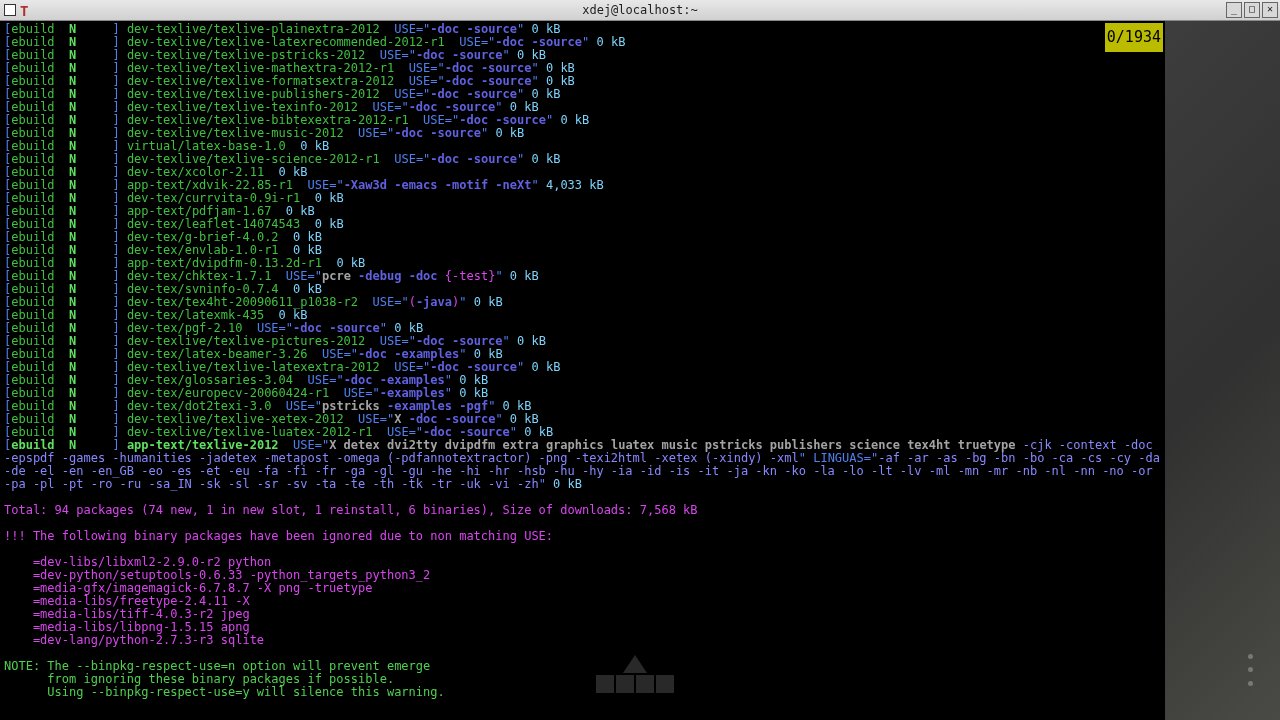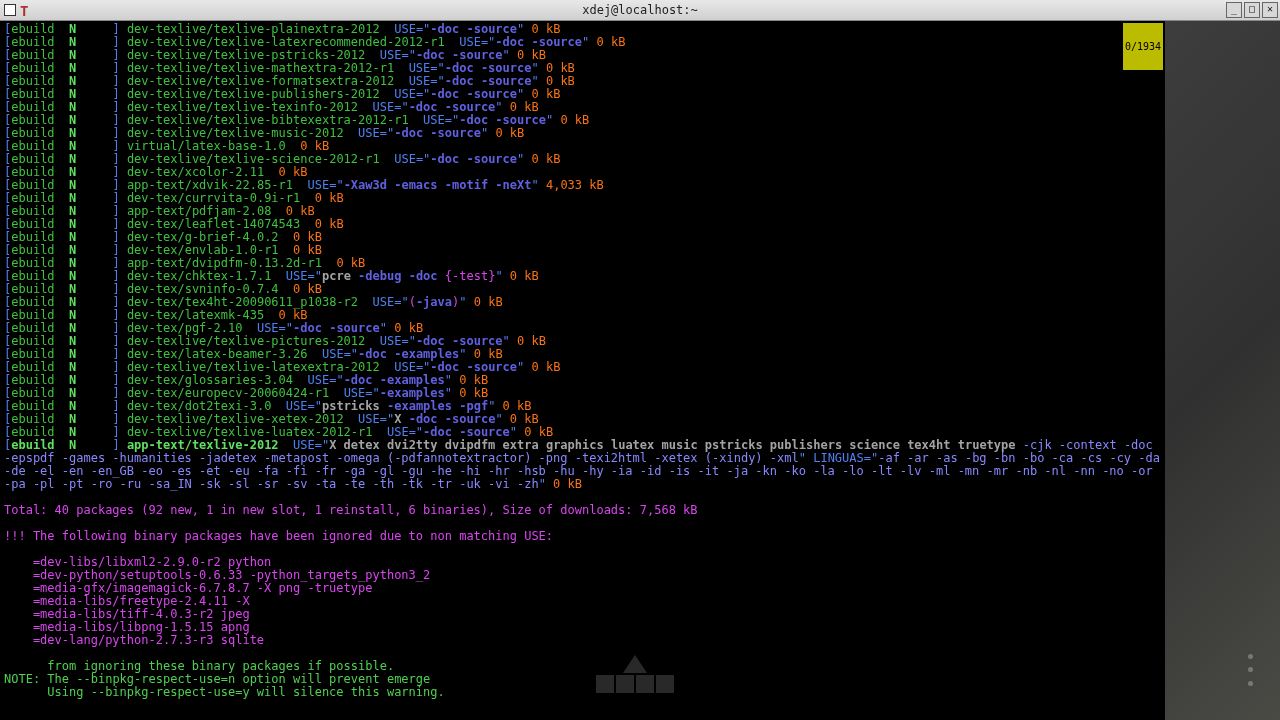--- a/index.html
+++ b/index.html
@@ -87,28 +87,28 @@
     letter-spacing: 0;
     position: relative;
     overflow: hidden;
   }
   .scroll-indicator {
     position: absolute;
     top: 2px;
     right: 2px;
     background: #bbbb00;
     color: #000;
-    padding: 17px 2px;
-    font-size: 10px;
+    padding: 8px 2px;
+    font-size: 15px;
   }
   .line { white-space: pre; }
   .c-b  { color: #5080f0; }      
   .c-g  { color: #40c040; }      
   .c-gb { color: #60e060; font-weight: bold; } 
-  .c-t  { color: #f97316; }      
+  .c-t  { color: #7dd3fc; }      
   .c-br { color: #a3a3a3; font-weight: bold; }
   .c-m  { color: #6060e0; font-weight: bold; }      
   .c-w  { color: #d946ef; }         
   .c-pg { color: #50d050; }      
   .c-lb { color: #8888ff; }
   .bold { font-weight: bold; }
   .taskbar-hint {
     position: absolute;
     bottom: 20px;
     left: 590px;
@@ -168,54 +168,54 @@
       <div class="line"><span class="c-b">[</span><span class="c-g">ebuild</span>  <span class="c-gb bold">N</span>     <span class="c-b">]</span> <span class="c-g">dev-texlive/texlive-formatsextra-2012</span>  <span class="c-b">USE="</span><span class="c-m">-doc -source</span><span class="c-b">"</span> <span class="c-t">0 kB</span></div>
       <div class="line"><span class="c-b">[</span><span class="c-g">ebuild</span>  <span class="c-gb bold">N</span>     <span class="c-b">]</span> <span class="c-g">dev-texlive/texlive-publishers-2012</span>  <span class="c-b">USE="</span><span class="c-m">-doc -source</span><span class="c-b">"</span> <span class="c-t">0 kB</span></div>
       <div class="line"><span class="c-b">[</span><span class="c-g">ebuild</span>  <span class="c-gb bold">N</span>     <span class="c-b">]</span> <span class="c-g">dev-texlive/texlive-texinfo-2012</span>  <span class="c-b">USE="</span><span class="c-m">-doc -source</span><span class="c-b">"</span> <span class="c-t">0 kB</span></div>
       <div class="line"><span class="c-b">[</span><span class="c-g">ebuild</span>  <span class="c-gb bold">N</span>     <span class="c-b">]</span> <span class="c-g">dev-texlive/texlive-bibtexextra-2012-r1</span>  <span class="c-b">USE="</span><span class="c-m">-doc -source</span><span class="c-b">"</span> <span class="c-t">0 kB</span></div>
       <div class="line"><span class="c-b">[</span><span class="c-g">ebuild</span>  <span class="c-gb bold">N</span>     <span class="c-b">]</span> <span class="c-g">dev-texlive/texlive-music-2012</span>  <span class="c-b">USE="</span><span class="c-m">-doc -source</span><span class="c-b">"</span> <span class="c-t">0 kB</span></div>
       <div class="line"><span class="c-b">[</span><span class="c-g">ebuild</span>  <span class="c-gb bold">N</span>     <span class="c-b">]</span> <span class="c-g">virtual/latex-base-1.0</span>  <span class="c-t">0 kB</span></div>
       <div class="line"><span class="c-b">[</span><span class="c-g">ebuild</span>  <span class="c-gb bold">N</span>     <span class="c-b">]</span> <span class="c-g">dev-texlive/texlive-science-2012-r1</span>  <span class="c-b">USE="</span><span class="c-m">-doc -source</span><span class="c-b">"</span> <span class="c-t">0 kB</span></div>
       <div class="line"><span class="c-b">[</span><span class="c-g">ebuild</span>  <span class="c-gb bold">N</span>     <span class="c-b">]</span> <span class="c-g">dev-tex/xcolor-2.11</span>  <span class="c-t">0 kB</span></div>
       <div class="line"><span class="c-b">[</span><span class="c-g">ebuild</span>  <span class="c-gb bold">N</span>     <span class="c-b">]</span> <span class="c-g">app-text/xdvik-22.85-r1</span>  <span class="c-b">USE="</span><span class="c-m">-Xaw3d -emacs -motif -neXt</span><span class="c-b">"</span> <span class="c-t">4,033 kB</span></div>
       <div class="line"><span class="c-b">[</span><span class="c-g">ebuild</span>  <span class="c-gb bold">N</span>     <span class="c-b">]</span> <span class="c-g">dev-tex/currvita-0.9i-r1</span>  <span class="c-t">0 kB</span></div>
-      <div class="line"><span class="c-b">[</span><span class="c-g">ebuild</span>  <span class="c-gb bold">N</span>     <span class="c-b">]</span> <span class="c-g">app-text/pdfjam-2.08</span>  <span class="c-t">0 kB</span></div>
+      <div class="line"><span class="c-b">[</span><span class="c-g">ebuild</span>  <span class="c-gb bold">N</span>     <span class="c-b">]</span> <span class="c-g">app-text/pdfjam-1.67</span>  <span class="c-t">0 kB</span></div>
       <div class="line"><span class="c-b">[</span><span class="c-g">ebuild</span>  <span class="c-gb bold">N</span>     <span class="c-b">]</span> <span class="c-g">dev-tex/leaflet-14074543</span>  <span class="c-t">0 kB</span></div>
       <div class="line"><span class="c-b">[</span><span class="c-g">ebuild</span>  <span class="c-gb bold">N</span>     <span class="c-b">]</span> <span class="c-g">dev-tex/g-brief-4.0.2</span>  <span class="c-t">0 kB</span></div>
       <div class="line"><span class="c-b">[</span><span class="c-g">ebuild</span>  <span class="c-gb bold">N</span>     <span class="c-b">]</span> <span class="c-g">dev-tex/envlab-1.0-r1</span>  <span class="c-t">0 kB</span></div>
       <div class="line"><span class="c-b">[</span><span class="c-g">ebuild</span>  <span class="c-gb bold">N</span>     <span class="c-b">]</span> <span class="c-g">app-text/dvipdfm-0.13.2d-r1</span>  <span class="c-t">0 kB</span></div>
       <div class="line"><span class="c-b">[</span><span class="c-g">ebuild</span>  <span class="c-gb bold">N</span>     <span class="c-b">]</span> <span class="c-g">dev-tex/chktex-1.7.1</span>  <span class="c-b">USE="</span><span class="c-br">pcre</span> <span class="c-m">-debug -doc</span> <span class="c-w">{-test}</span><span class="c-b">"</span> <span class="c-t">0 kB</span></div>
       <div class="line"><span class="c-b">[</span><span class="c-g">ebuild</span>  <span class="c-gb bold">N</span>     <span class="c-b">]</span> <span class="c-g">dev-tex/svninfo-0.7.4</span>  <span class="c-t">0 kB</span></div>
       <div class="line"><span class="c-b">[</span><span class="c-g">ebuild</span>  <span class="c-gb bold">N</span>     <span class="c-b">]</span> <span class="c-g">dev-tex/tex4ht-20090611_p1038-r2</span>  <span class="c-b">USE="</span><span class="c-w">(</span><span class="c-m">-java</span><span class="c-w">)</span><span class="c-b">"</span> <span class="c-t">0 kB</span></div>
       <div class="line"><span class="c-b">[</span><span class="c-g">ebuild</span>  <span class="c-gb bold">N</span>     <span class="c-b">]</span> <span class="c-g">dev-tex/latexmk-435</span>  <span class="c-t">0 kB</span></div>
       <div class="line"><span class="c-b">[</span><span class="c-g">ebuild</span>  <span class="c-gb bold">N</span>     <span class="c-b">]</span> <span class="c-g">dev-tex/pgf-2.10</span>  <span class="c-b">USE="</span><span class="c-m">-doc -source</span><span class="c-b">"</span> <span class="c-t">0 kB</span></div>
       <div class="line"><span class="c-b">[</span><span class="c-g">ebuild</span>  <span class="c-gb bold">N</span>     <span class="c-b">]</span> <span class="c-g">dev-texlive/texlive-pictures-2012</span>  <span class="c-b">USE="</span><span class="c-m">-doc -source</span><span class="c-b">"</span> <span class="c-t">0 kB</span></div>
       <div class="line"><span class="c-b">[</span><span class="c-g">ebuild</span>  <span class="c-gb bold">N</span>     <span class="c-b">]</span> <span class="c-g">dev-tex/latex-beamer-3.26</span>  <span class="c-b">USE="</span><span class="c-m">-doc -examples</span><span class="c-b">"</span> <span class="c-t">0 kB</span></div>
       <div class="line"><span class="c-b">[</span><span class="c-g">ebuild</span>  <span class="c-gb bold">N</span>     <span class="c-b">]</span> <span class="c-g">dev-texlive/texlive-latexextra-2012</span>  <span class="c-b">USE="</span><span class="c-m">-doc -source</span><span class="c-b">"</span> <span class="c-t">0 kB</span></div>
       <div class="line"><span class="c-b">[</span><span class="c-g">ebuild</span>  <span class="c-gb bold">N</span>     <span class="c-b">]</span> <span class="c-g">dev-tex/glossaries-3.04</span>  <span class="c-b">USE="</span><span class="c-m">-doc -examples</span><span class="c-b">"</span> <span class="c-t">0 kB</span></div>
       <div class="line"><span class="c-b">[</span><span class="c-g">ebuild</span>  <span class="c-gb bold">N</span>     <span class="c-b">]</span> <span class="c-g">dev-tex/europecv-20060424-r1</span>  <span class="c-b">USE="</span><span class="c-m">-examples</span><span class="c-b">"</span> <span class="c-t">0 kB</span></div>
       <div class="line"><span class="c-b">[</span><span class="c-g">ebuild</span>  <span class="c-gb bold">N</span>     <span class="c-b">]</span> <span class="c-g">dev-tex/dot2texi-3.0</span>  <span class="c-b">USE="</span><span class="c-br">pstricks</span> <span class="c-m">-examples -pgf</span><span class="c-b">"</span> <span class="c-t">0 kB</span></div>
       <div class="line"><span class="c-b">[</span><span class="c-g">ebuild</span>  <span class="c-gb bold">N</span>     <span class="c-b">]</span> <span class="c-g">dev-texlive/texlive-xetex-2012</span>  <span class="c-b">USE="</span><span class="c-br">X</span> <span class="c-m">-doc -source</span><span class="c-b">"</span> <span class="c-t">0 kB</span></div>
       <div class="line"><span class="c-b">[</span><span class="c-g">ebuild</span>  <span class="c-gb bold">N</span>     <span class="c-b">]</span> <span class="c-g">dev-texlive/texlive-luatex-2012-r1</span>  <span class="c-b">USE="</span><span class="c-m">-doc -source</span><span class="c-b">"</span> <span class="c-t">0 kB</span></div>
       <div class="line" style="white-space:pre-wrap;word-break:break-all"><span class="c-b">[</span><span class="c-gb bold">ebuild</span>  <span class="c-gb bold">N</span>     <span class="c-b">]</span> <span class="c-gb bold">app-text/texlive-2012</span>  <span class="c-b">USE="</span><span class="c-br bold">X detex dvi2tty dvipdfm extra graphics luatex music pstricks publishers science tex4ht truetype</span> <span class="c-lb">-cjk -context -doc -epspdf -games -humanities -jadetex -metapost -omega (-pdfannotextractor) -png -texi2html -xetex (-xindy) -xml</span><span class="c-b">"</span> <span class="c-b">LINGUAS="</span><span class="c-lb">-af -ar -as -bg -bn -bo -ca -cs -cy -da -de -el -en -en_GB -eo -es -et -eu -fa -fi -fr -ga -gl -gu -he -hi -hr -hsb -hu -hy -ia -id -is -it -ja -kn -ko -la -lo -lt -lv -ml -mn -mr -nb -nl -nn -no -or -pa -pl -pt -ro -ru -sa_IN -sk -sl -sr -sv -ta -te -th -tk -tr -uk -vi -zh</span><span class="c-b">"</span> <span class="c-t">0 kB</span></div>
       <div class="line">&nbsp;</div>
-      <div class="line c-w">Total: 40 packages (92 new, 1 in new slot, 1 reinstall, 6 binaries), Size of downloads: 7,568 kB</div>
+      <div class="line c-w">Total: 94 packages (74 new, 1 in new slot, 1 reinstall, 6 binaries), Size of downloads: 7,568 kB</div>
       <div class="line">&nbsp;</div>
       <div class="line c-w">!!! The following binary packages have been ignored due to non matching USE:</div>
       <div class="line">&nbsp;</div>
       <div class="line c-w">    =dev-libs/libxml2-2.9.0-r2 python</div>
       <div class="line c-w">    =dev-python/setuptools-0.6.33 -python_targets_python3_2</div>
       <div class="line c-w">    =media-gfx/imagemagick-6.7.8.7 -X png -truetype</div>
       <div class="line c-w">    =media-libs/freetype-2.4.11 -X</div>
       <div class="line c-w">    =media-libs/tiff-4.0.3-r2 jpeg</div>
       <div class="line c-w">    =media-libs/libpng-1.5.15 apng</div>
       <div class="line c-w">    =dev-lang/python-2.7.3-r3 sqlite</div>
       <div class="line">&nbsp;</div>
+      <div class="line"><span class="c-pg">NOTE:</span> <span class="c-pg">The --binpkg-respect-use=n option will prevent emerge</span></div>
       <div class="line c-pg">      from ignoring these binary packages if possible.</div>
-      <div class="line"><span class="c-pg">NOTE:</span> <span class="c-pg">The --binpkg-respect-use=n option will prevent emerge</span></div>
       <div class="line c-pg">      Using --binpkg-respect-use=y will silence this warning.</div>
       <div class="line">&nbsp;</div>
     </div>
 </div>
 
 <div class="taskbar-hint">
   <div class="th-arrow"></div>
   <div class="th-blocks">
       <div class="th-block"></div>
       <div class="th-block"></div>

